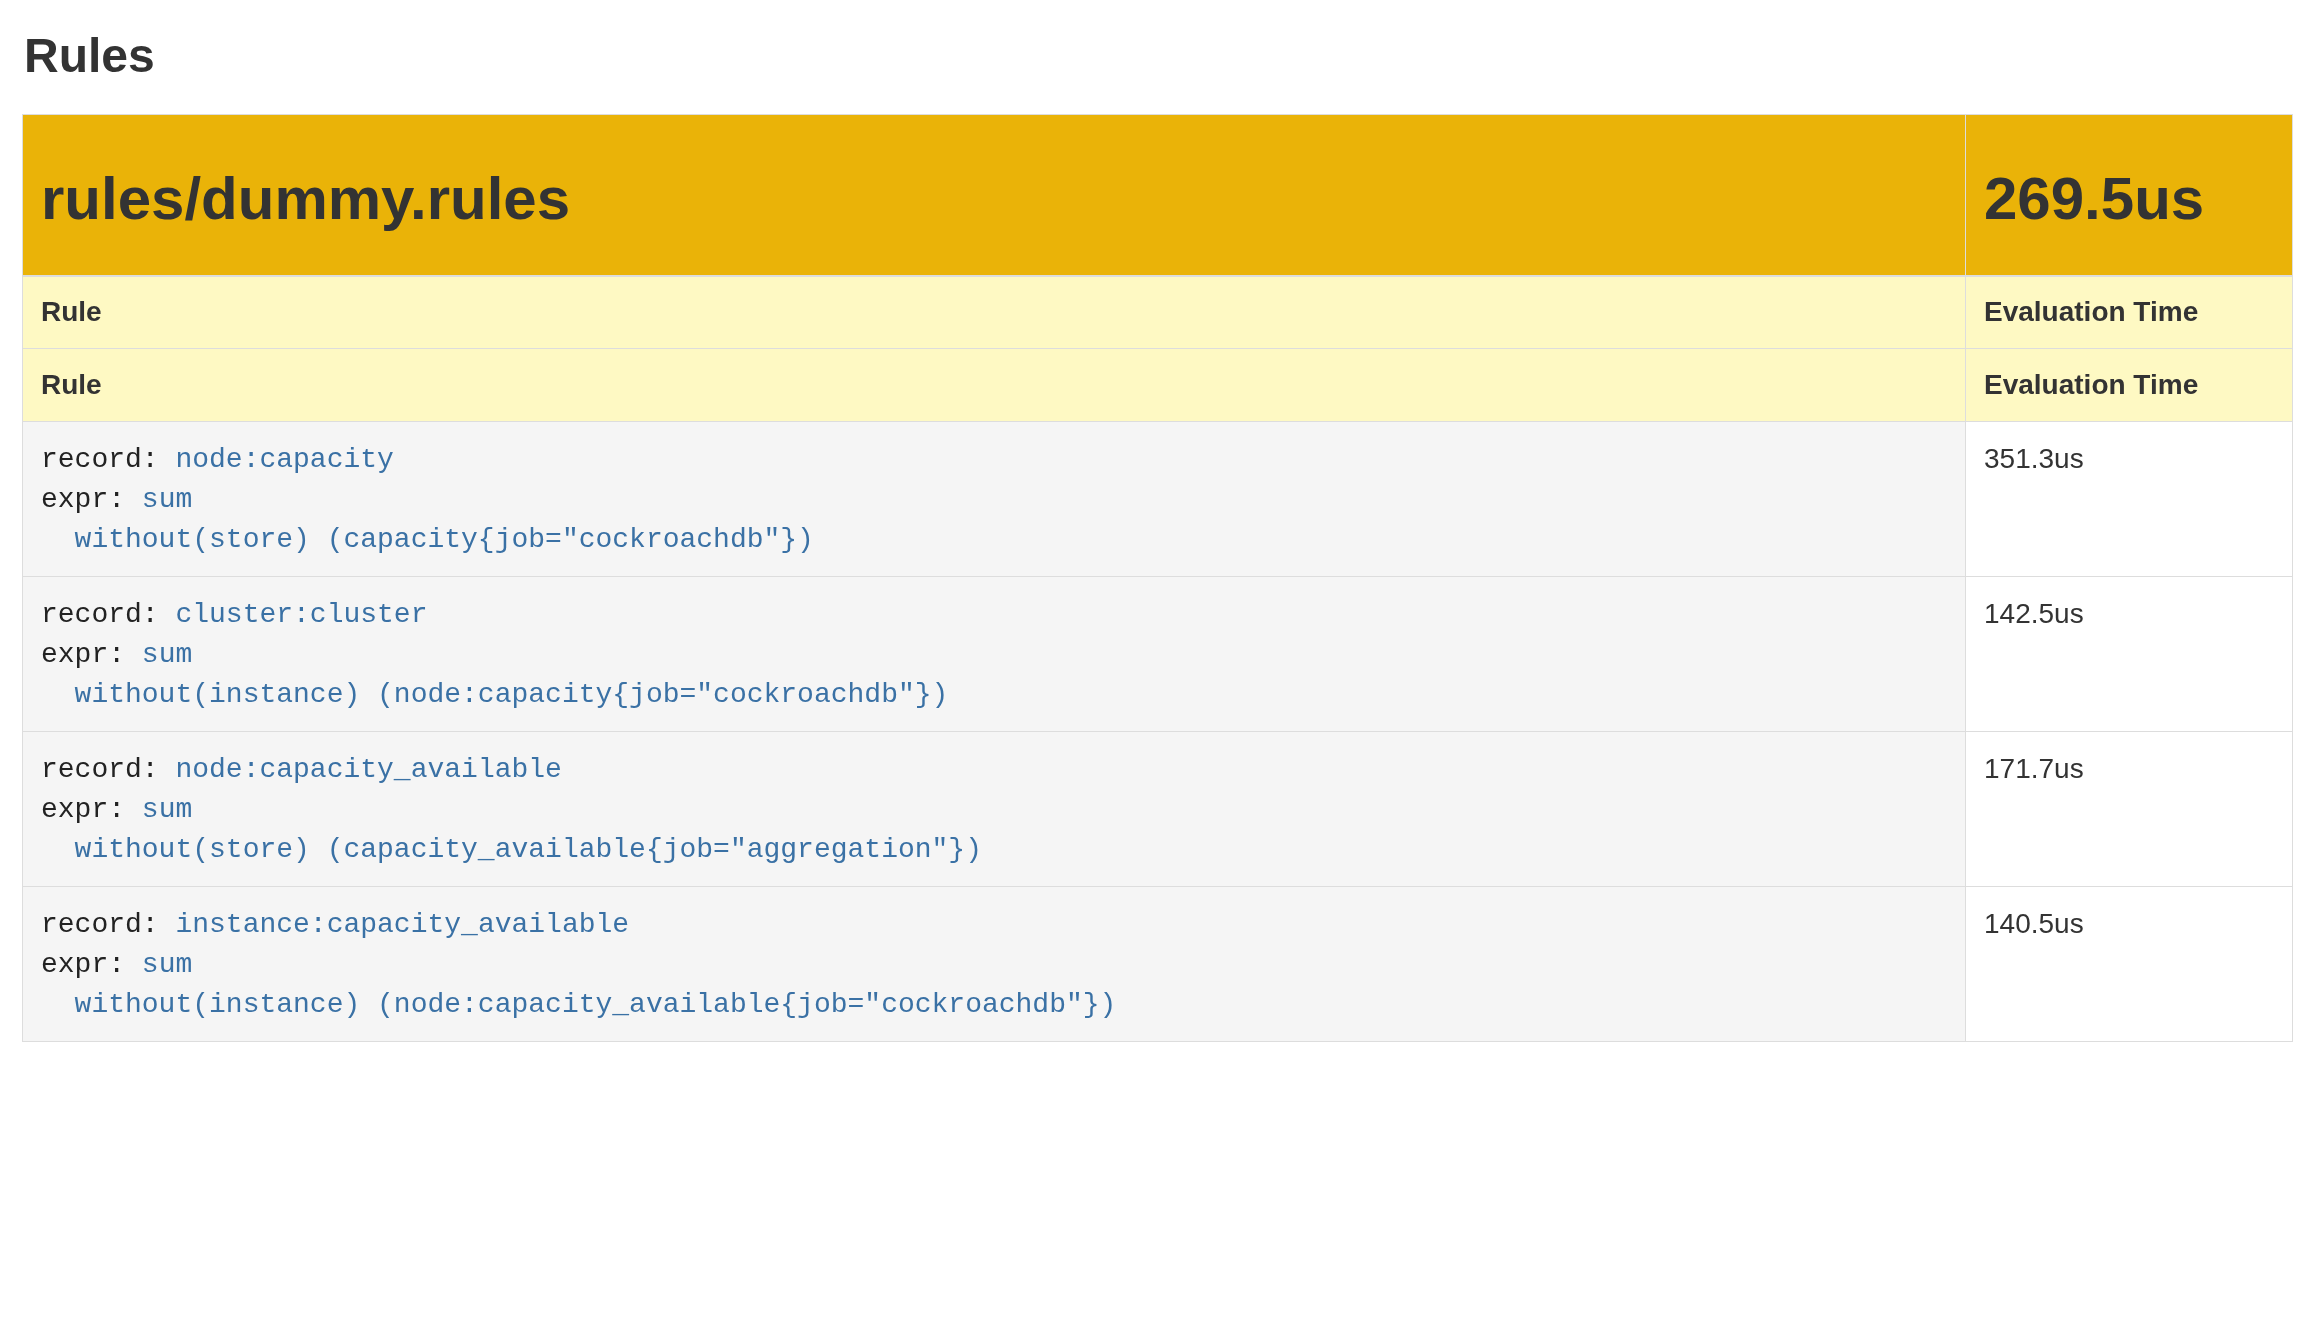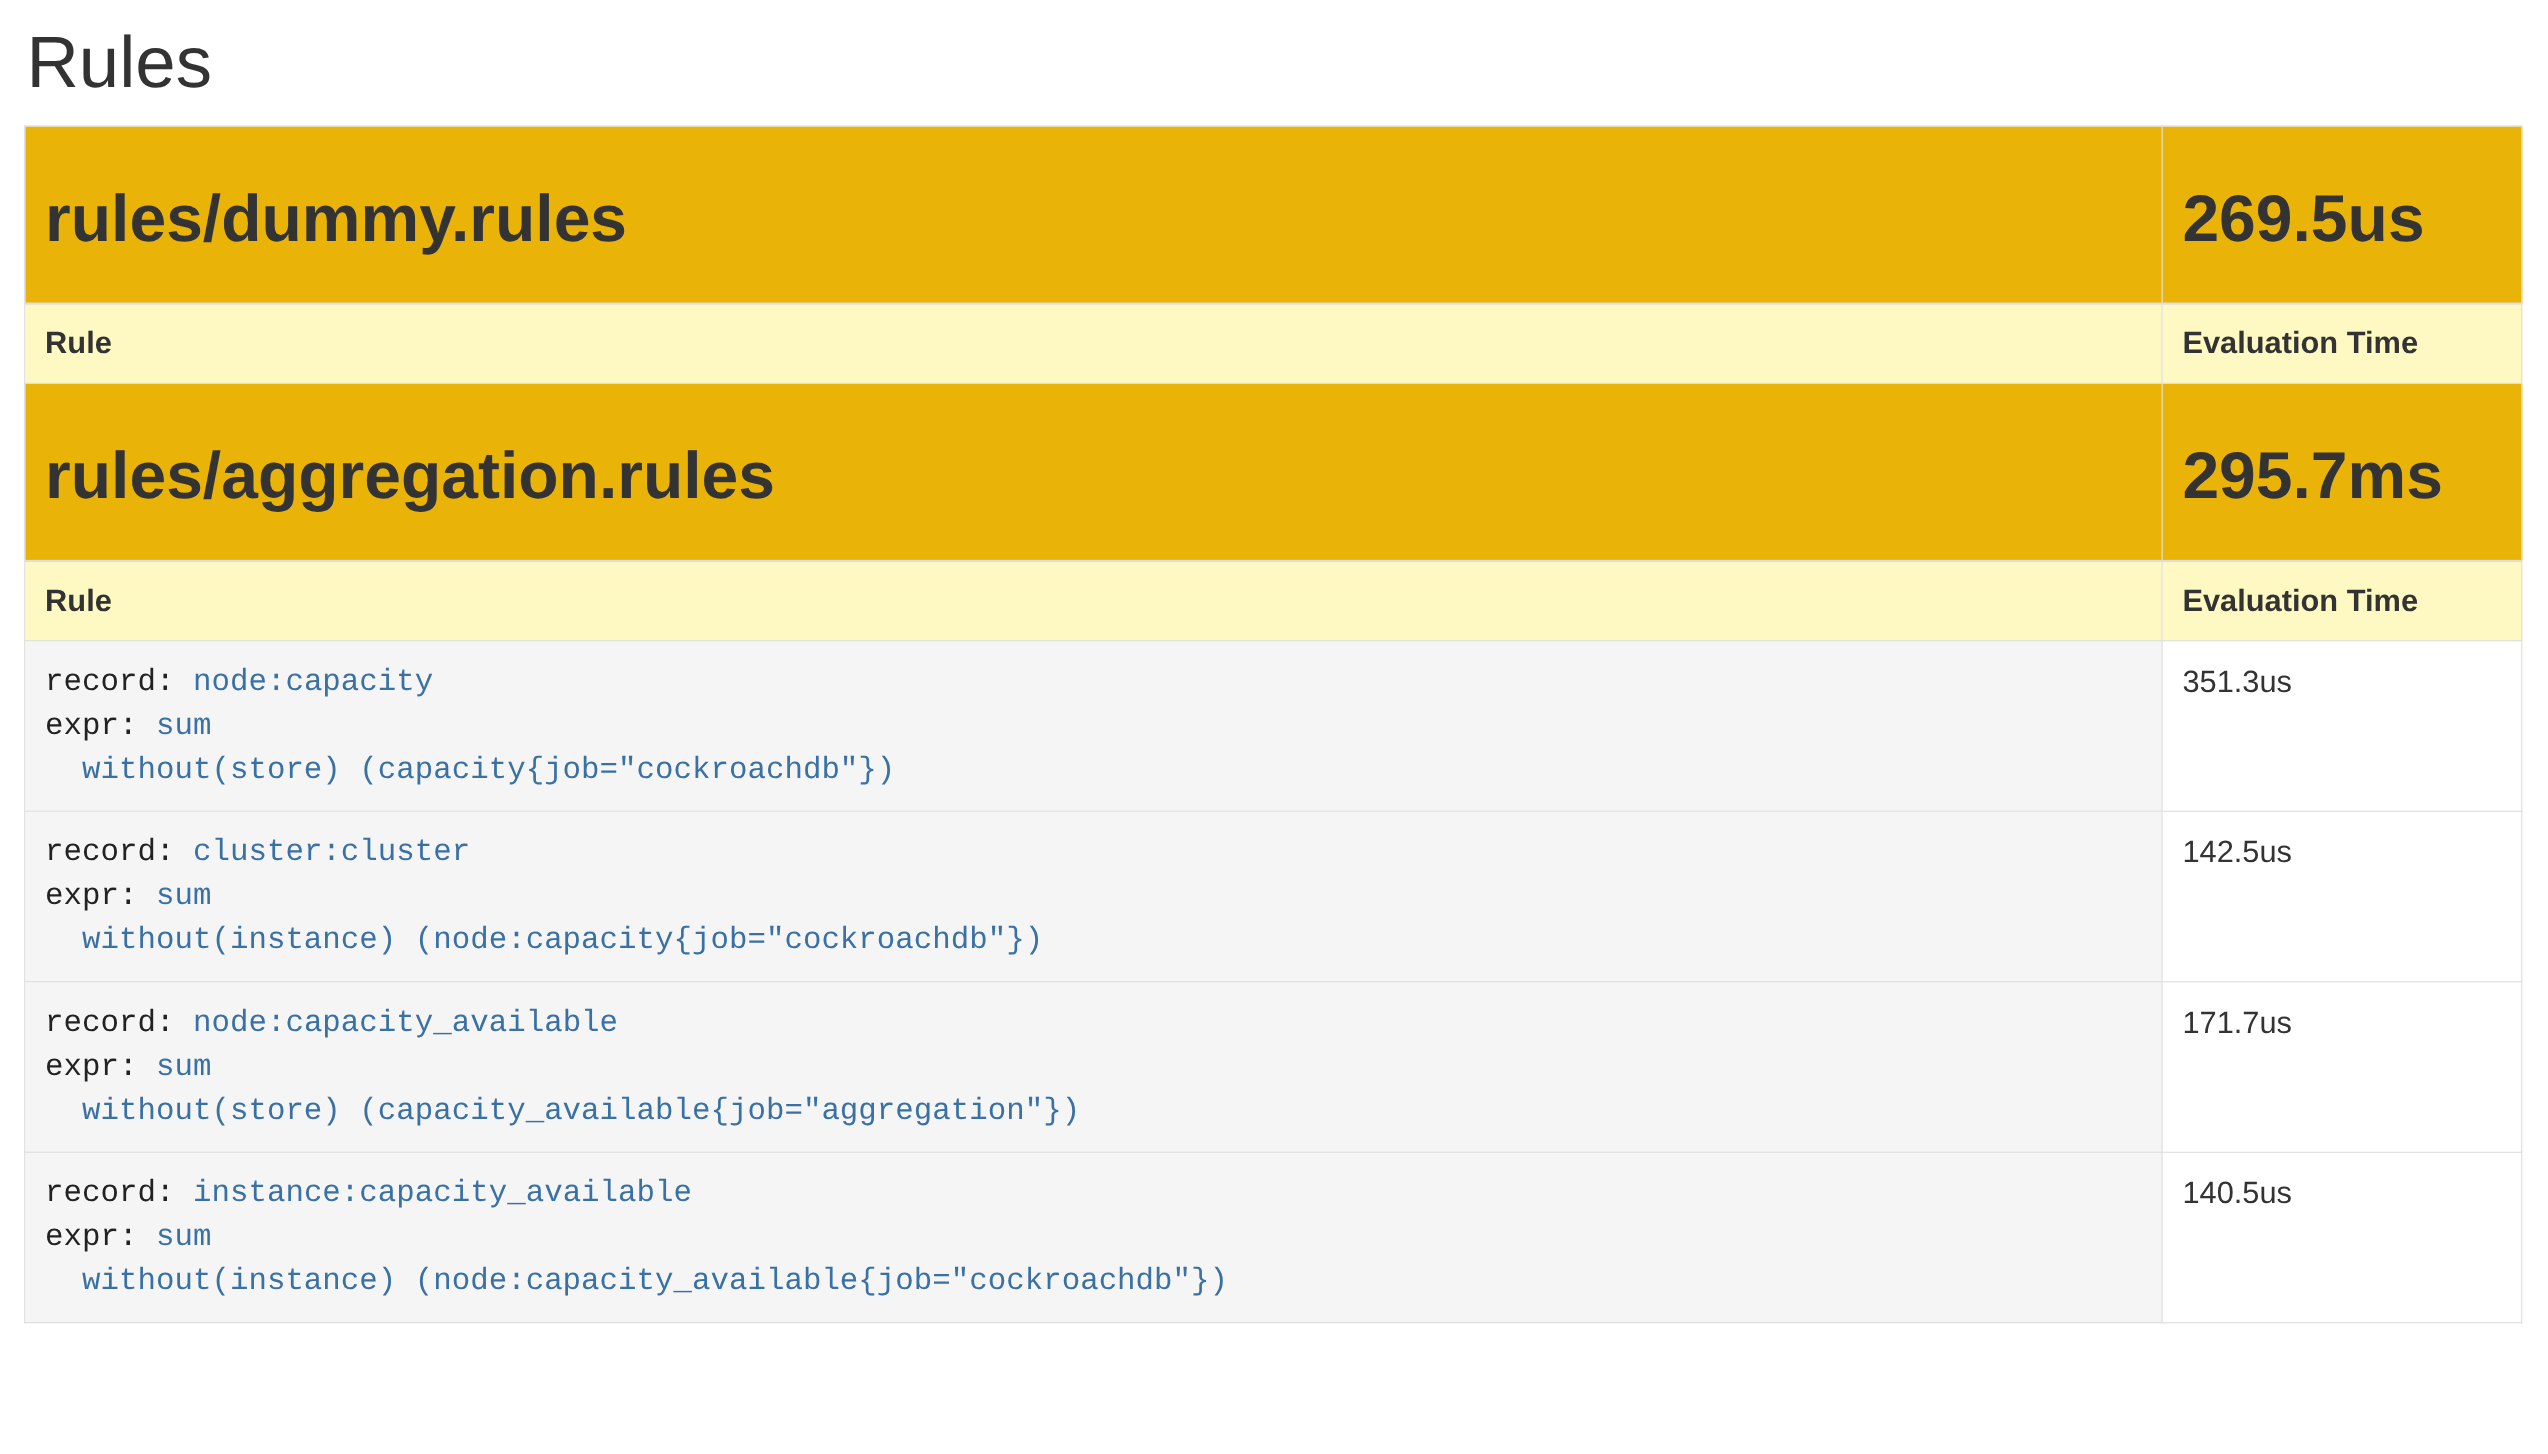--- a/index.html
+++ b/index.html
@@ -14,23 +14,23 @@
   html,body{
     margin:0; padding:0;
     width:2316px; height:1322px;
     overflow:hidden;
     background:var(--page-bg);
     font-family:"Liberation Sans", sans-serif;
     color:var(--text);
   }
   .page{ padding:0 24px 0 22px; }
   .page-title{
-    font-size:66px;
+    font-size:48px;
     line-height:68px;
-    font-weight:400;
+    font-weight:700;
     margin:22px 0 24px 2px;
     color:var(--text);
   }
   table.rules-table{
     border-collapse:collapse;
     table-layout:fixed;
     width:2270px;
   }
   col.col-rule{ width:1943px; }
   col.col-eval{ width:327px; }
@@ -101,28 +101,20 @@
             <h2>rules/dummy.rules</h2>
           </td>
           <td class="group-eval-cell">
             <h2>269.5us</h2>
           </td>
         </tr>
         <tr class="col-header-row">
           <th>Rule</th>
           <th>Evaluation Time</th>
         </tr>
-        <tr class="group-header-row">
-          <td class="group-name-cell">
-            <h2>rules/aggregation.rules</h2>
-          </td>
-          <td class="group-eval-cell">
-            <h2>295.7ms</h2>
-          </td>
-        </tr>
         <tr class="col-header-row">
           <th>Rule</th>
           <th>Evaluation Time</th>
         </tr>
         <tr class="rule-row">
           <td class="rule-cell">
             <div class="code-line"><span class="code-key">record:</span> <a class="code-link">node:capacity</a></div>
             <div class="code-line"><span class="code-key">expr:</span> <a class="code-link">sum</a></div>
             <div class="code-line"><a class="code-link">  without(store) (capacity{job="cockroachdb"})</a></div>
           </td>

